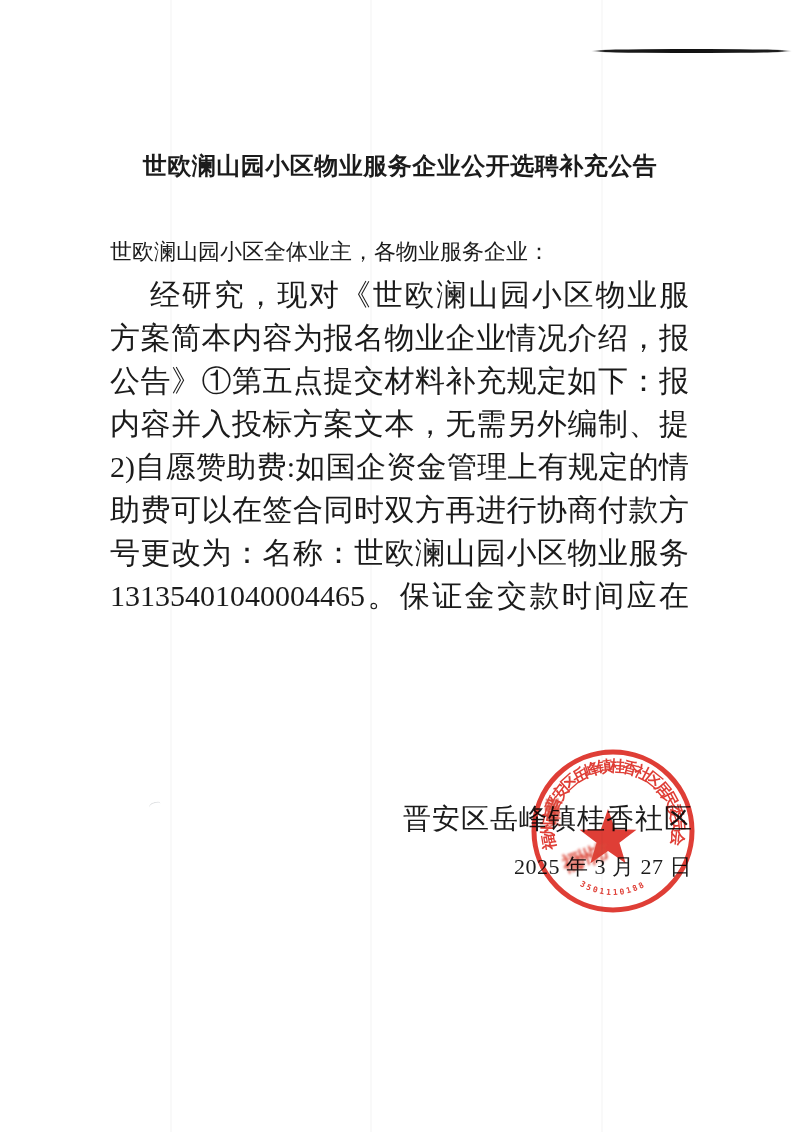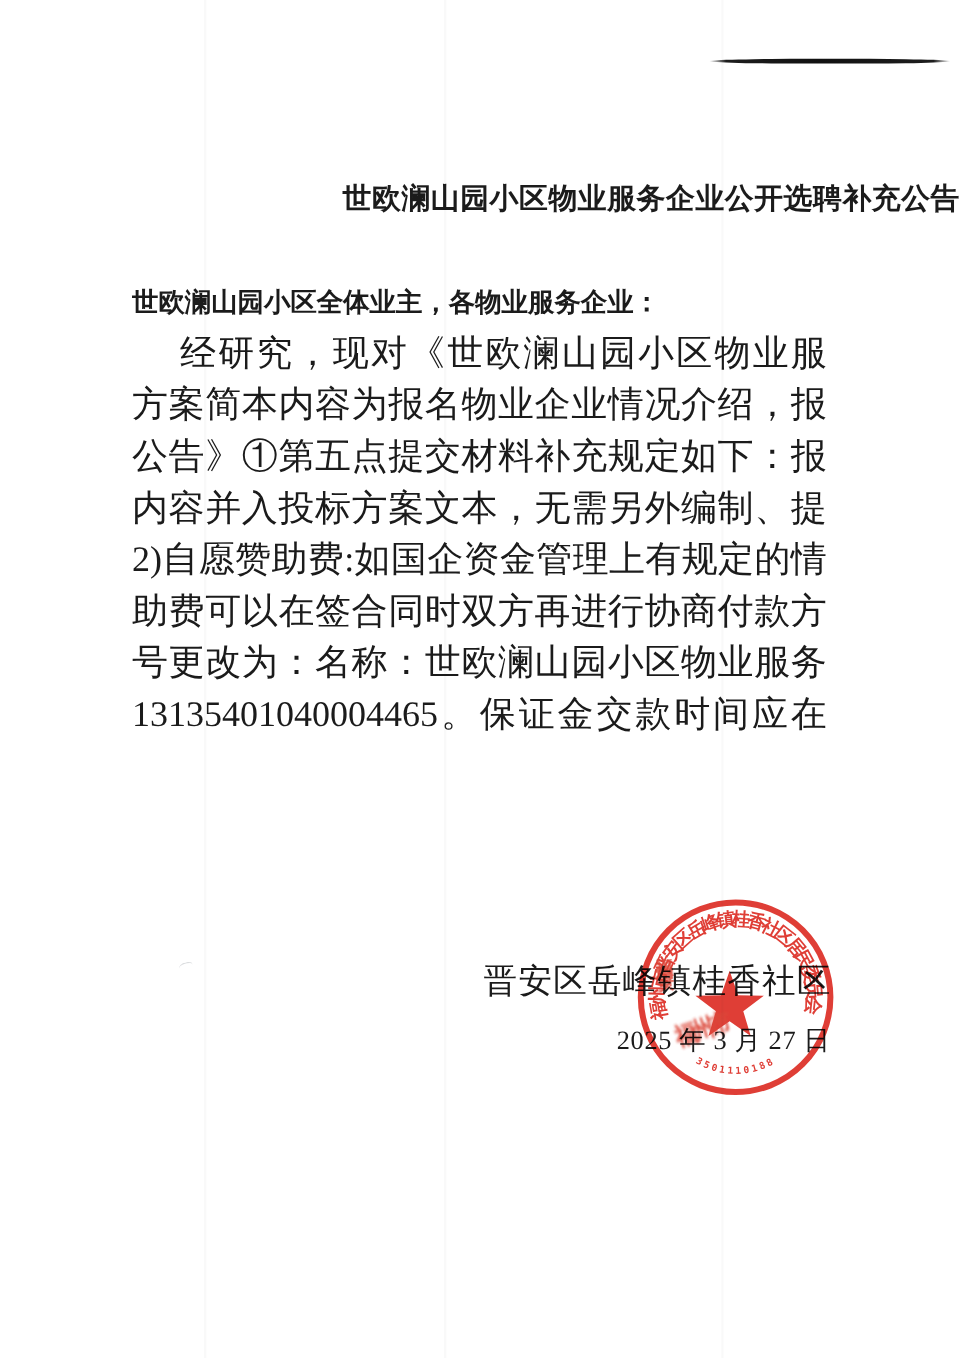--- a/index.html
+++ b/index.html
@@ -23,39 +23,38 @@
     position: absolute;
     left: 591px; top: 49px;
     width: 201px; height: 4px;
     background: linear-gradient(90deg, rgba(17,17,17,0) 0%, rgba(17,17,17,0.95) 7%, #111 45%, rgba(17,17,17,0.95) 93%, rgba(17,17,17,0) 100%);
     border-radius: 50% / 60%;
   }
   .doc-title {
     position: absolute;
     left: 0; right: 0;
     top: 148px;
-    text-align: right;
+    text-align: center;
     font-size: 24px;
     font-weight: 700;
     letter-spacing: 0.5px;
     line-height: 36px;
     white-space: nowrap;
   }
   .text-col {
     position: absolute;
     left: 110px;
     width: 579px;
   }
   .salutation {
     top: 230px;
     font-size: 22px;
     line-height: 43px;
     height: 43px;
     white-space: nowrap;
-    font-weight: bold;
   }
   .body-lines { top: 273px; font-size: 30px; }
   .body-lines .doc-line {
     height: 43px;
     line-height: 43px;
     text-align: justify;
     text-align-last: justify;
     overflow: hidden;
   }
   .body-lines div.doc-line:first-of-type { padding-left: 40px; }

